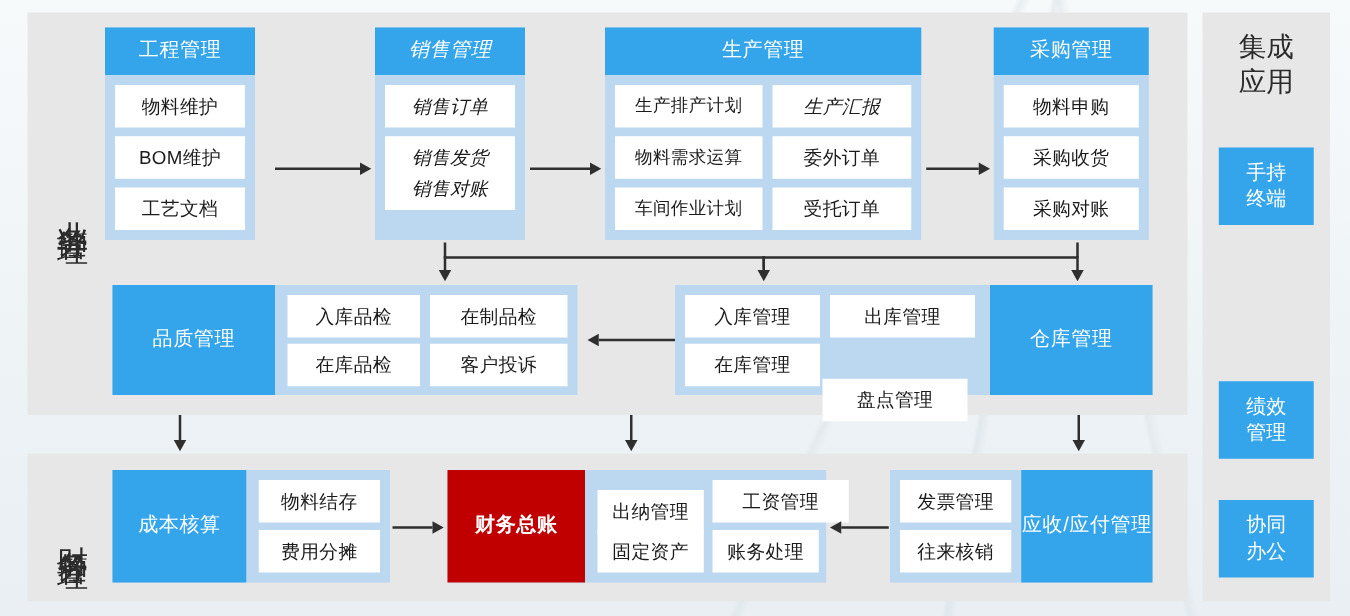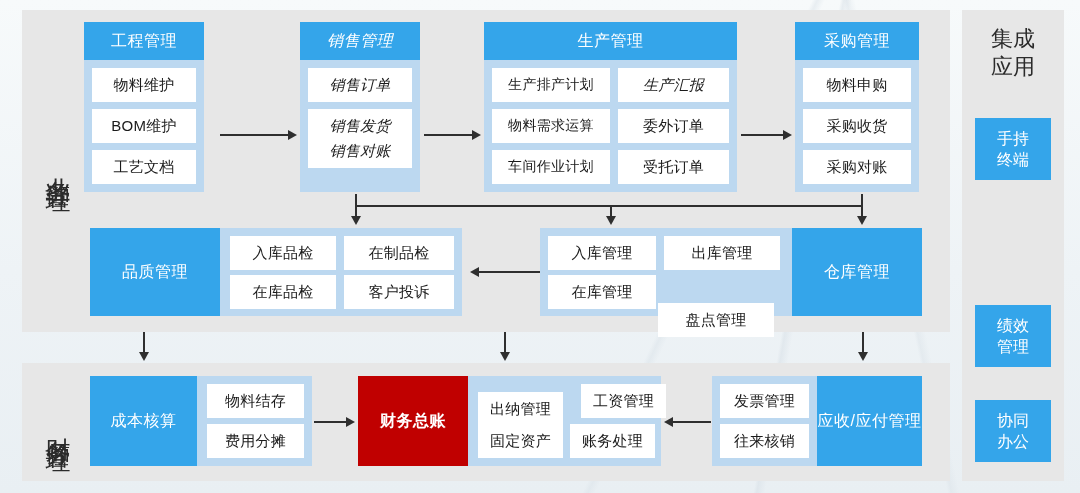--- a/index.html
+++ b/index.html
@@ -148,21 +148,21 @@
 
   <div class="group" style="left:90px;top:376px;width:222px;height:90px;">
     <div class="group-head" style="left:0;top:0;width:107px;height:90px;">成本核算</div>
     <div class="cell" style="left:117px;top:8px;width:97px;height:34px;">物料结存</div>
     <div class="cell" style="left:117px;top:48px;width:97px;height:34px;">费用分摊</div>
   </div>
 
   <div class="group" style="left:358px;top:376px;width:303px;height:90px;">
     <div class="group-head red" style="left:0;top:0;width:110px;height:90px;">财务总账</div>
     <div class="cell" style="left:120px;top:16px;width:85px;height:34px;">出纳管理</div>
-    <div class="cell" style="left:212px;top:8px;width:85px;height:34px;margin-left:11px;">工资管理</div>
+    <div class="cell" style="left:212px;top:8px;width:109px;height:34px;">工资管理</div>
     <div class="cell" style="left:120px;top:48px;width:85px;height:34px;">固定资产</div>
     <div class="cell" style="left:212px;top:48px;width:85px;height:34px;">账务处理</div>
   </div>
 
   <div class="group" style="left:712px;top:376px;width:210px;height:90px;">
     <div class="group-head" style="left:105px;top:0;width:105px;height:90px;">
       <span>应收/应付</span>
       <span>管理</span>
     </div>
     <div class="cell" style="left:8px;top:8px;width:89px;height:34px;">发票管理</div>

